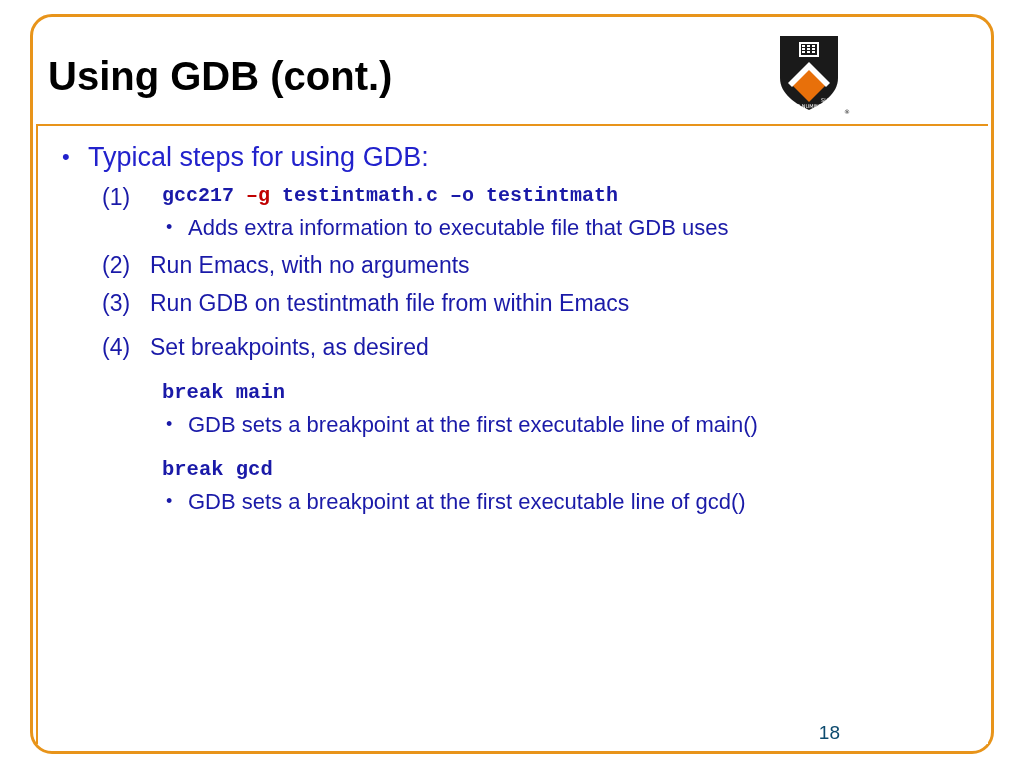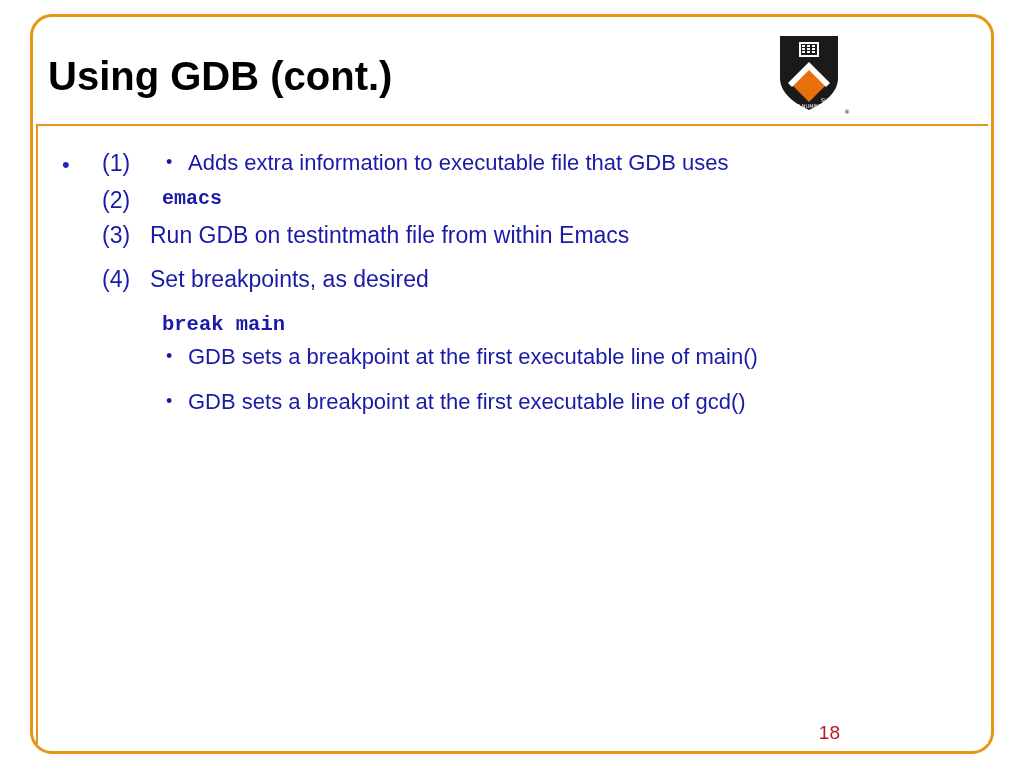--- a/index.html
+++ b/index.html
@@ -149,21 +149,21 @@
   }
 
   .spacer-sm { height: 6px; }
   .spacer-md { height: 12px; }
 
   .page-number {
     position: absolute;
     right: 60px;
     bottom: 24px;
     font-size: 19px;
-    color: #b91c1c;
+    color: #0c4a6e;
   }
 </style>
 </head>
 <body>
 
 <div class="slide">
 
   <div class="slide-frame"></div>
 
   <div class="title">Using GDB (cont.)</div>
@@ -199,52 +199,55 @@
     </svg>
   </div>
 
   <div class="body-box"></div>
 
   <div class="content">
     <ul class="l0">
 
       <li class="lvl1">
         <span class="bullet">•</span>
+        <span>Typical steps for using GDB:</span>
       </li>
 
       <li class="lvl2">
         <span class="num">(1)</span>
       </li>
+      <div class="code"><span>gcc217 </span><span class="red">–g</span><span> testintmath.c –o testintmath</span></div>
       <li class="lvl3">
         <span class="bullet">•</span>
         <span>Adds extra information to executable file that GDB uses</span>
       </li>
 
       <li class="lvl2">
         <span class="num">(2)</span>
-      </li>
-      <div class="code">emacs</div>
+        <span>Run Emacs, with no arguments</span>
+      </li>
 
       <li class="lvl2">
         <span class="num">(3)</span>
         <span>Run GDB on testintmath file from within Emacs</span>
       </li>
       <div class="spacer-sm"></div>
 
       <li class="lvl2">
         <span class="num">(4)</span>
         <span>Set breakpoints, as desired</span>
       </li>
       <div class="spacer-md"></div>
       <div class="code big">break main</div>
       <li class="lvl3">
         <span class="bullet">•</span>
         <span>GDB sets a breakpoint at the first executable line of main()</span>
       </li>
       <div class="spacer-md"></div>
+      <div class="code big">break gcd</div>
       <li class="lvl3">
         <span class="bullet">•</span>
         <span>GDB sets a breakpoint at the first executable line of gcd()</span>
       </li>
 
     </ul>
   </div>
 
   <div class="page-number">18</div>
 

